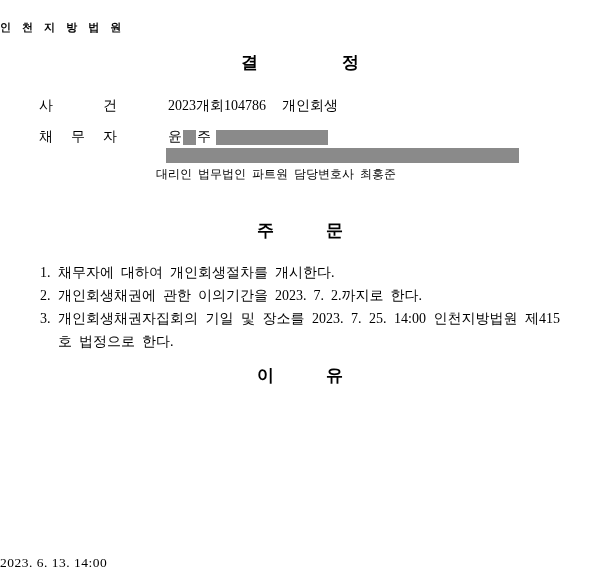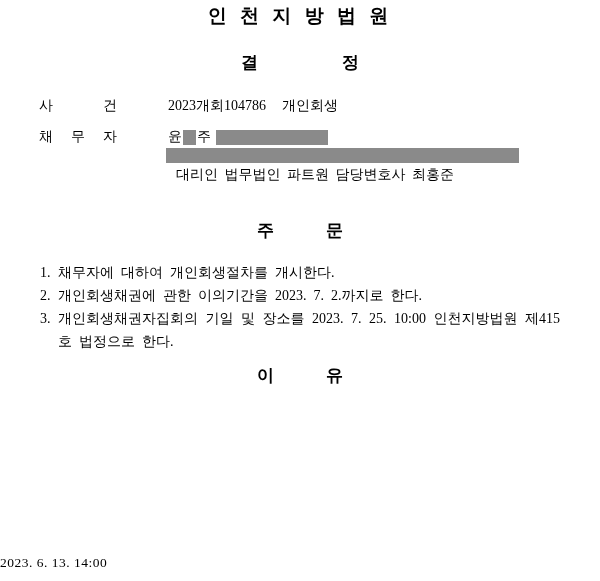--- a/index.html
+++ b/index.html
@@ -12,27 +12,27 @@
     width: 600px;
     height: 581px;
     background: #ffffff;
     color: #000000;
     font-family: "Liberation Serif", "DejaVu Serif", serif;
     overflow: hidden;
   }
   
   .court-title {
     position: absolute;
-    top: 3px;
+    top: 20px;
     left: 0;
     width: 100%;
-    text-align: center;
+    text-align: left;
     font-family: "Liberation Sans", "DejaVu Sans", sans-serif;
     font-weight: bold;
-    font-size: 19px;
+    font-size: 11px;
     letter-spacing: 4px;
     white-space: pre;
   }
   .spread-title {
     position: absolute;
     left: 50%;
     transform: translateX(-50%);
     display: inline-flex;
     justify-content: space-between;
     font-family: "Liberation Sans", "DejaVu Sans", sans-serif;
@@ -76,23 +76,23 @@
   .name-tail-mask { width: 112px; height: 15px; margin-left: 5px; }
   .addr-mask {
     position: absolute;
     left: 166px;
     top: 148px;
     width: 353px;
     height: 15px;
   }
   .rep-line {
     position: absolute;
-    left: 176px;
+    left: 156px;
     top: 166px;
-    font-size: 14px;
+    font-size: 12px;
     word-spacing: 3px;
     white-space: nowrap;
   }
 
   
   .order-list {
     position: absolute;
     left: 40px;
     top: 261px;
     width: 520px;
@@ -177,21 +177,21 @@
       <div class="order-item">
         <span class="num">1.</span>
         <span class="itext">채무자에 대하여 개인회생절차를 개시한다.</span>
       </div>
       <div class="order-item">
         <span class="num">2.</span>
         <span class="itext">개인회생채권에 관한 이의기간을 2023. 7. 2.까지로 한다.</span>
       </div>
       <div class="order-item">
         <span class="num">3.</span>
-        <span class="itext">개인회생채권자집회의 기일 및 장소를 2023. 7. 25. 10:00 인천지방법원 제415호 법정으로 한다.</span>
+        <span class="itext">개인회생채권자집회의 기일 및 장소를 2023. 7. 25. 14:00 인천지방법원 제415호 법정으로 한다.</span>
       </div>
     </div>
 
   <div class="spread-title sec-heading reason-heading">
     <span>이</span>
     <span>유</span>
   </div>
 
 
   <div class="footer-date">2023. 6. 13. 14:00</div>

